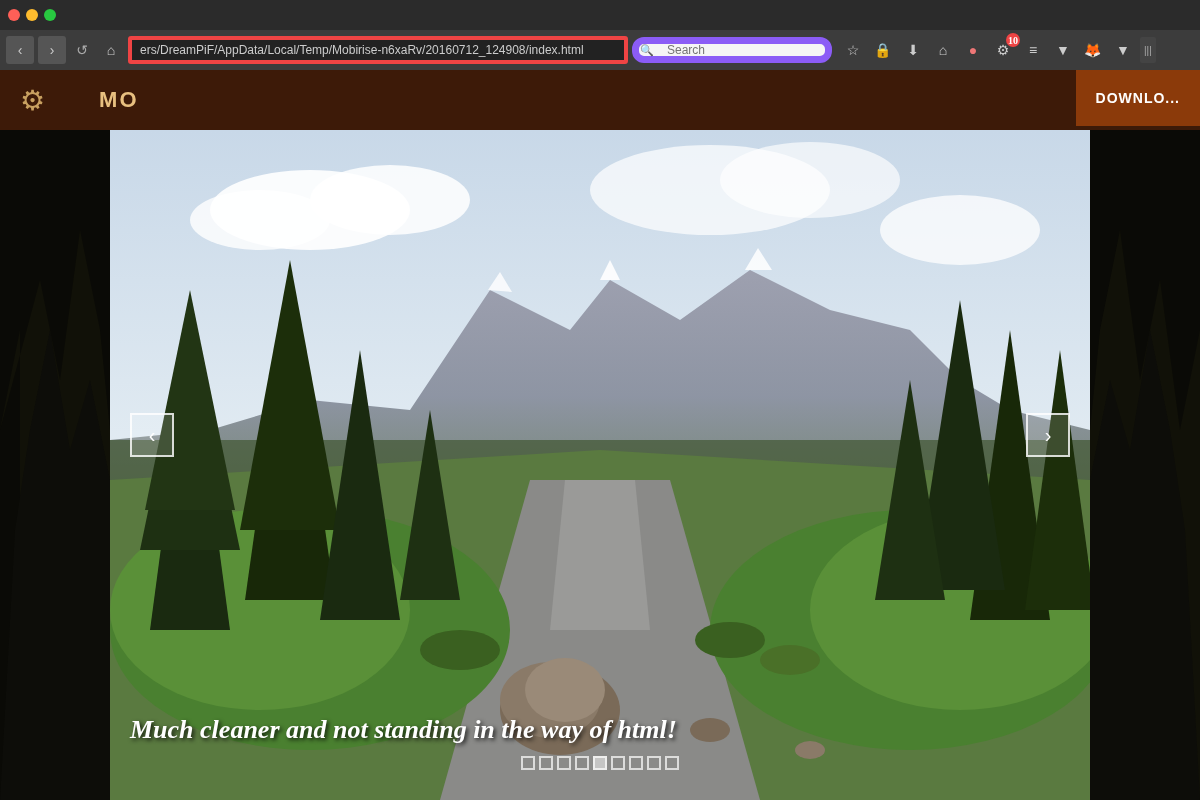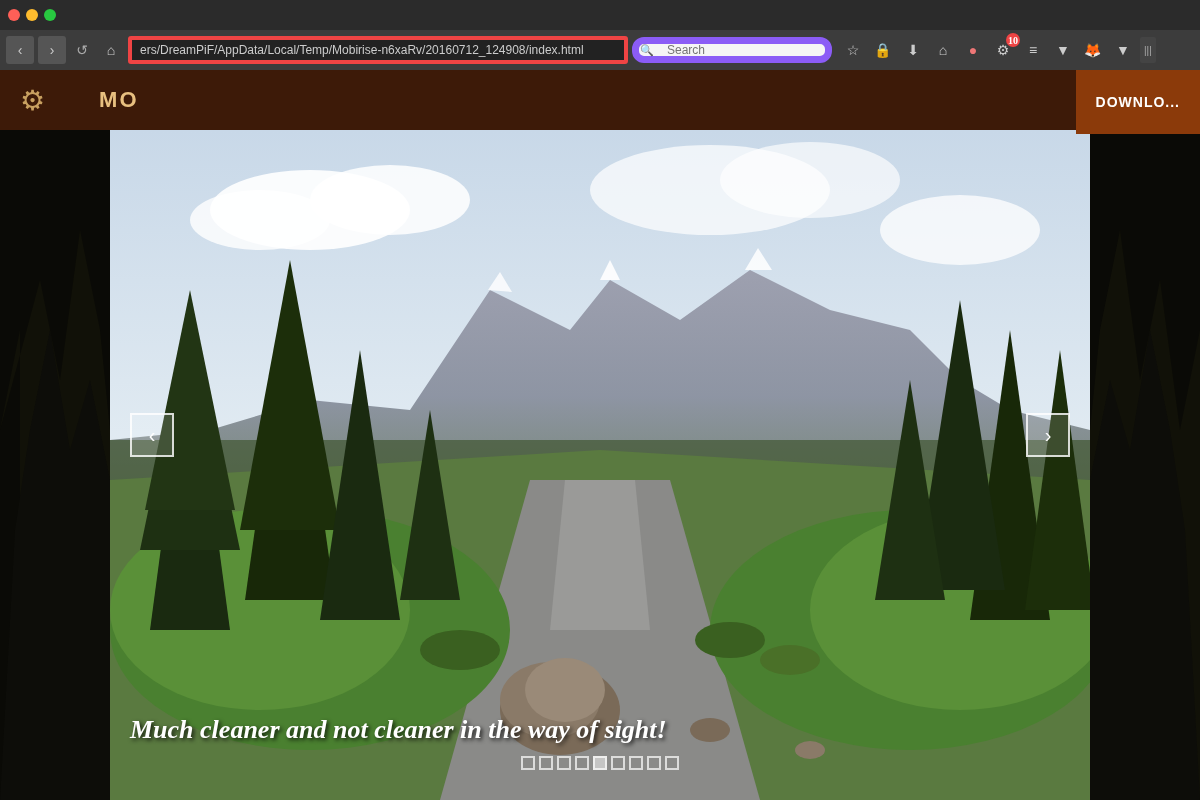--- a/index.html
+++ b/index.html
@@ -157,21 +157,21 @@
       font-size: 22px;
       font-weight: bold;
       letter-spacing: 2px;
       margin-left: 44px;
     }
 
     .download-btn {
       position: absolute;
       right: 0;
       top: 0;
-      height: 64px;
+      height: 56px;
       background: #8B3A0A;
       color: white;
       border: none;
       padding: 0 20px;
       font-size: 14px;
       font-weight: bold;
       cursor: pointer;
       letter-spacing: 1px;
     }
 
@@ -417,21 +417,21 @@
 
   <button class="carousel-prev">
     <span>‹</span>
   </button>
 
   <button class="carousel-next">
     <span>›</span>
   </button>
 
   <div class="caption">
-    <span class="caption-text">Much cleaner and not cleaner in the way of sight!</span>
+    <span class="caption-text">Much cleaner and not standing in the way of html!</span>
   </div>
 
   <div class="slide-indicators">
     <div class="slide-dot"></div>
     <div class="slide-dot"></div>
     <div class="slide-dot"></div>
     <div class="slide-dot"></div>
     <div class="slide-dot active"></div>
     <div class="slide-dot"></div>
     <div class="slide-dot"></div>

